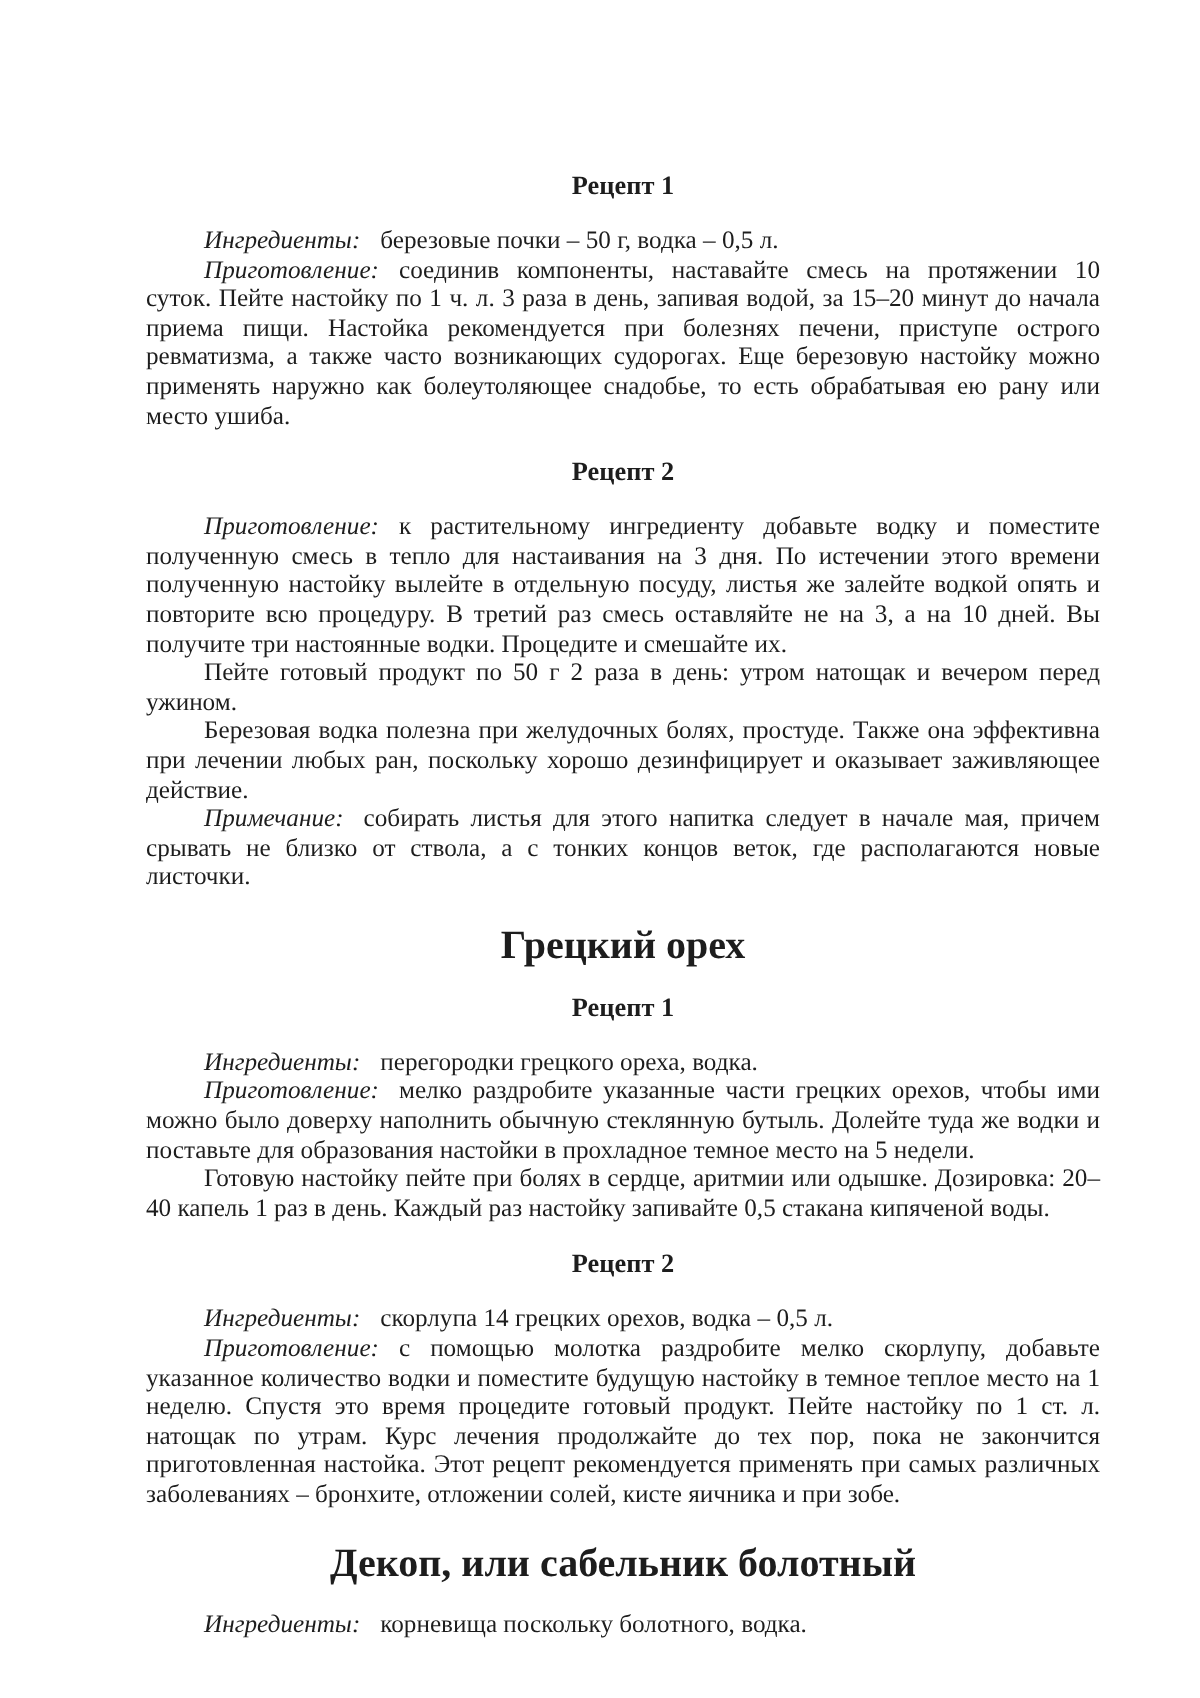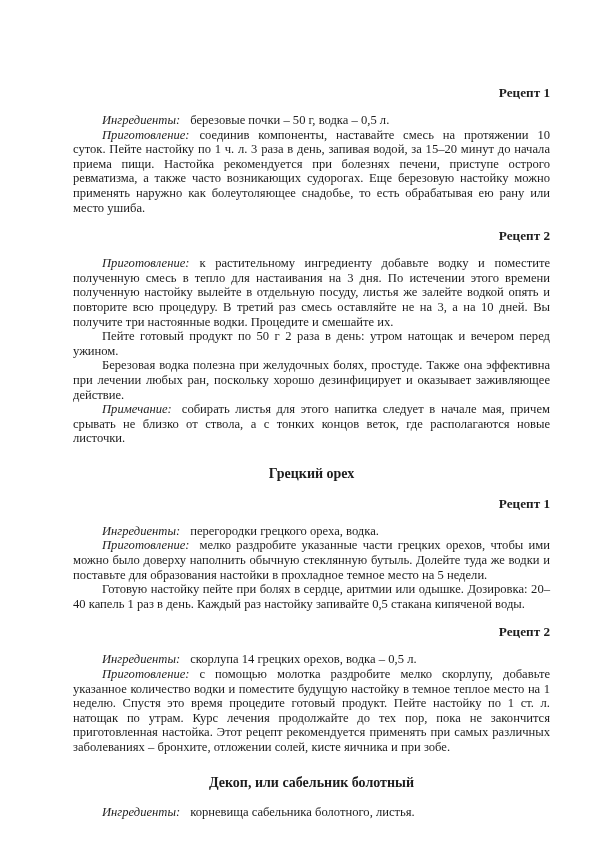--- a/index.html
+++ b/index.html
@@ -28,26 +28,26 @@
   .label {
     font-style: italic;
     margin-right: 10px;
   }
   .label:empty { display: none; }
   .subtitle {
     font-size: 13.2px;
     line-height: 16px;
     font-weight: bold;
     font-style: normal;
-    text-align: right;
+    text-align: center;
     text-indent: 0;
     margin: 13px 0 12px 0;
   }
   .title {
-    font-size: 14px;
+    font-size: 20px;
     line-height: 19px;
     font-weight: bold;
     text-align: center;
     text-indent: 0;
     margin: 18px 0 13px 0;
   }
 </style>
 </head>
 <body>
 
@@ -81,15 +81,15 @@
   <p class="para"><span>Готовую настойку пейте при болях в сердце, аритмии или одышке. Дозировка: 20–40 капель 1 раз в день. Каждый раз настойку запивайте 0,5 стакана кипяченой воды.</span></p>
 
   <h2 class="subtitle">Рецепт 2</h2>
 
   <p class="para"><em class="label">Ингредиенты:</em><span>скорлупа 14 грецких орехов, водка – 0,5 л.</span></p>
 
   <p class="para"><em class="label">Приготовление:</em><span>с помощью молотка раздробите мелко скорлупу, добавьте указанное количество водки и поместите будущую настойку в темное теплое место на 1 неделю. Спустя это время процедите готовый продукт. Пейте настойку по 1 ст. л. натощак по утрам. Курс лечения продолжайте до тех пор, пока не закончится приготовленная настойка. Этот рецепт рекомендуется применять при самых различных заболеваниях – бронхите, отложении солей, кисте яичника и при зобе.</span></p>
 
   <h1 class="title">Декоп, или сабельник болотный</h1>
 
-  <p class="para"><em class="label">Ингредиенты:</em><span>корневища сабельника болотного, листья.</span></p>
+  <p class="para"><em class="label">Ингредиенты:</em><span>корневища поскольку болотного, водка.</span></p>
 
 </div>
 
 </body></html>

